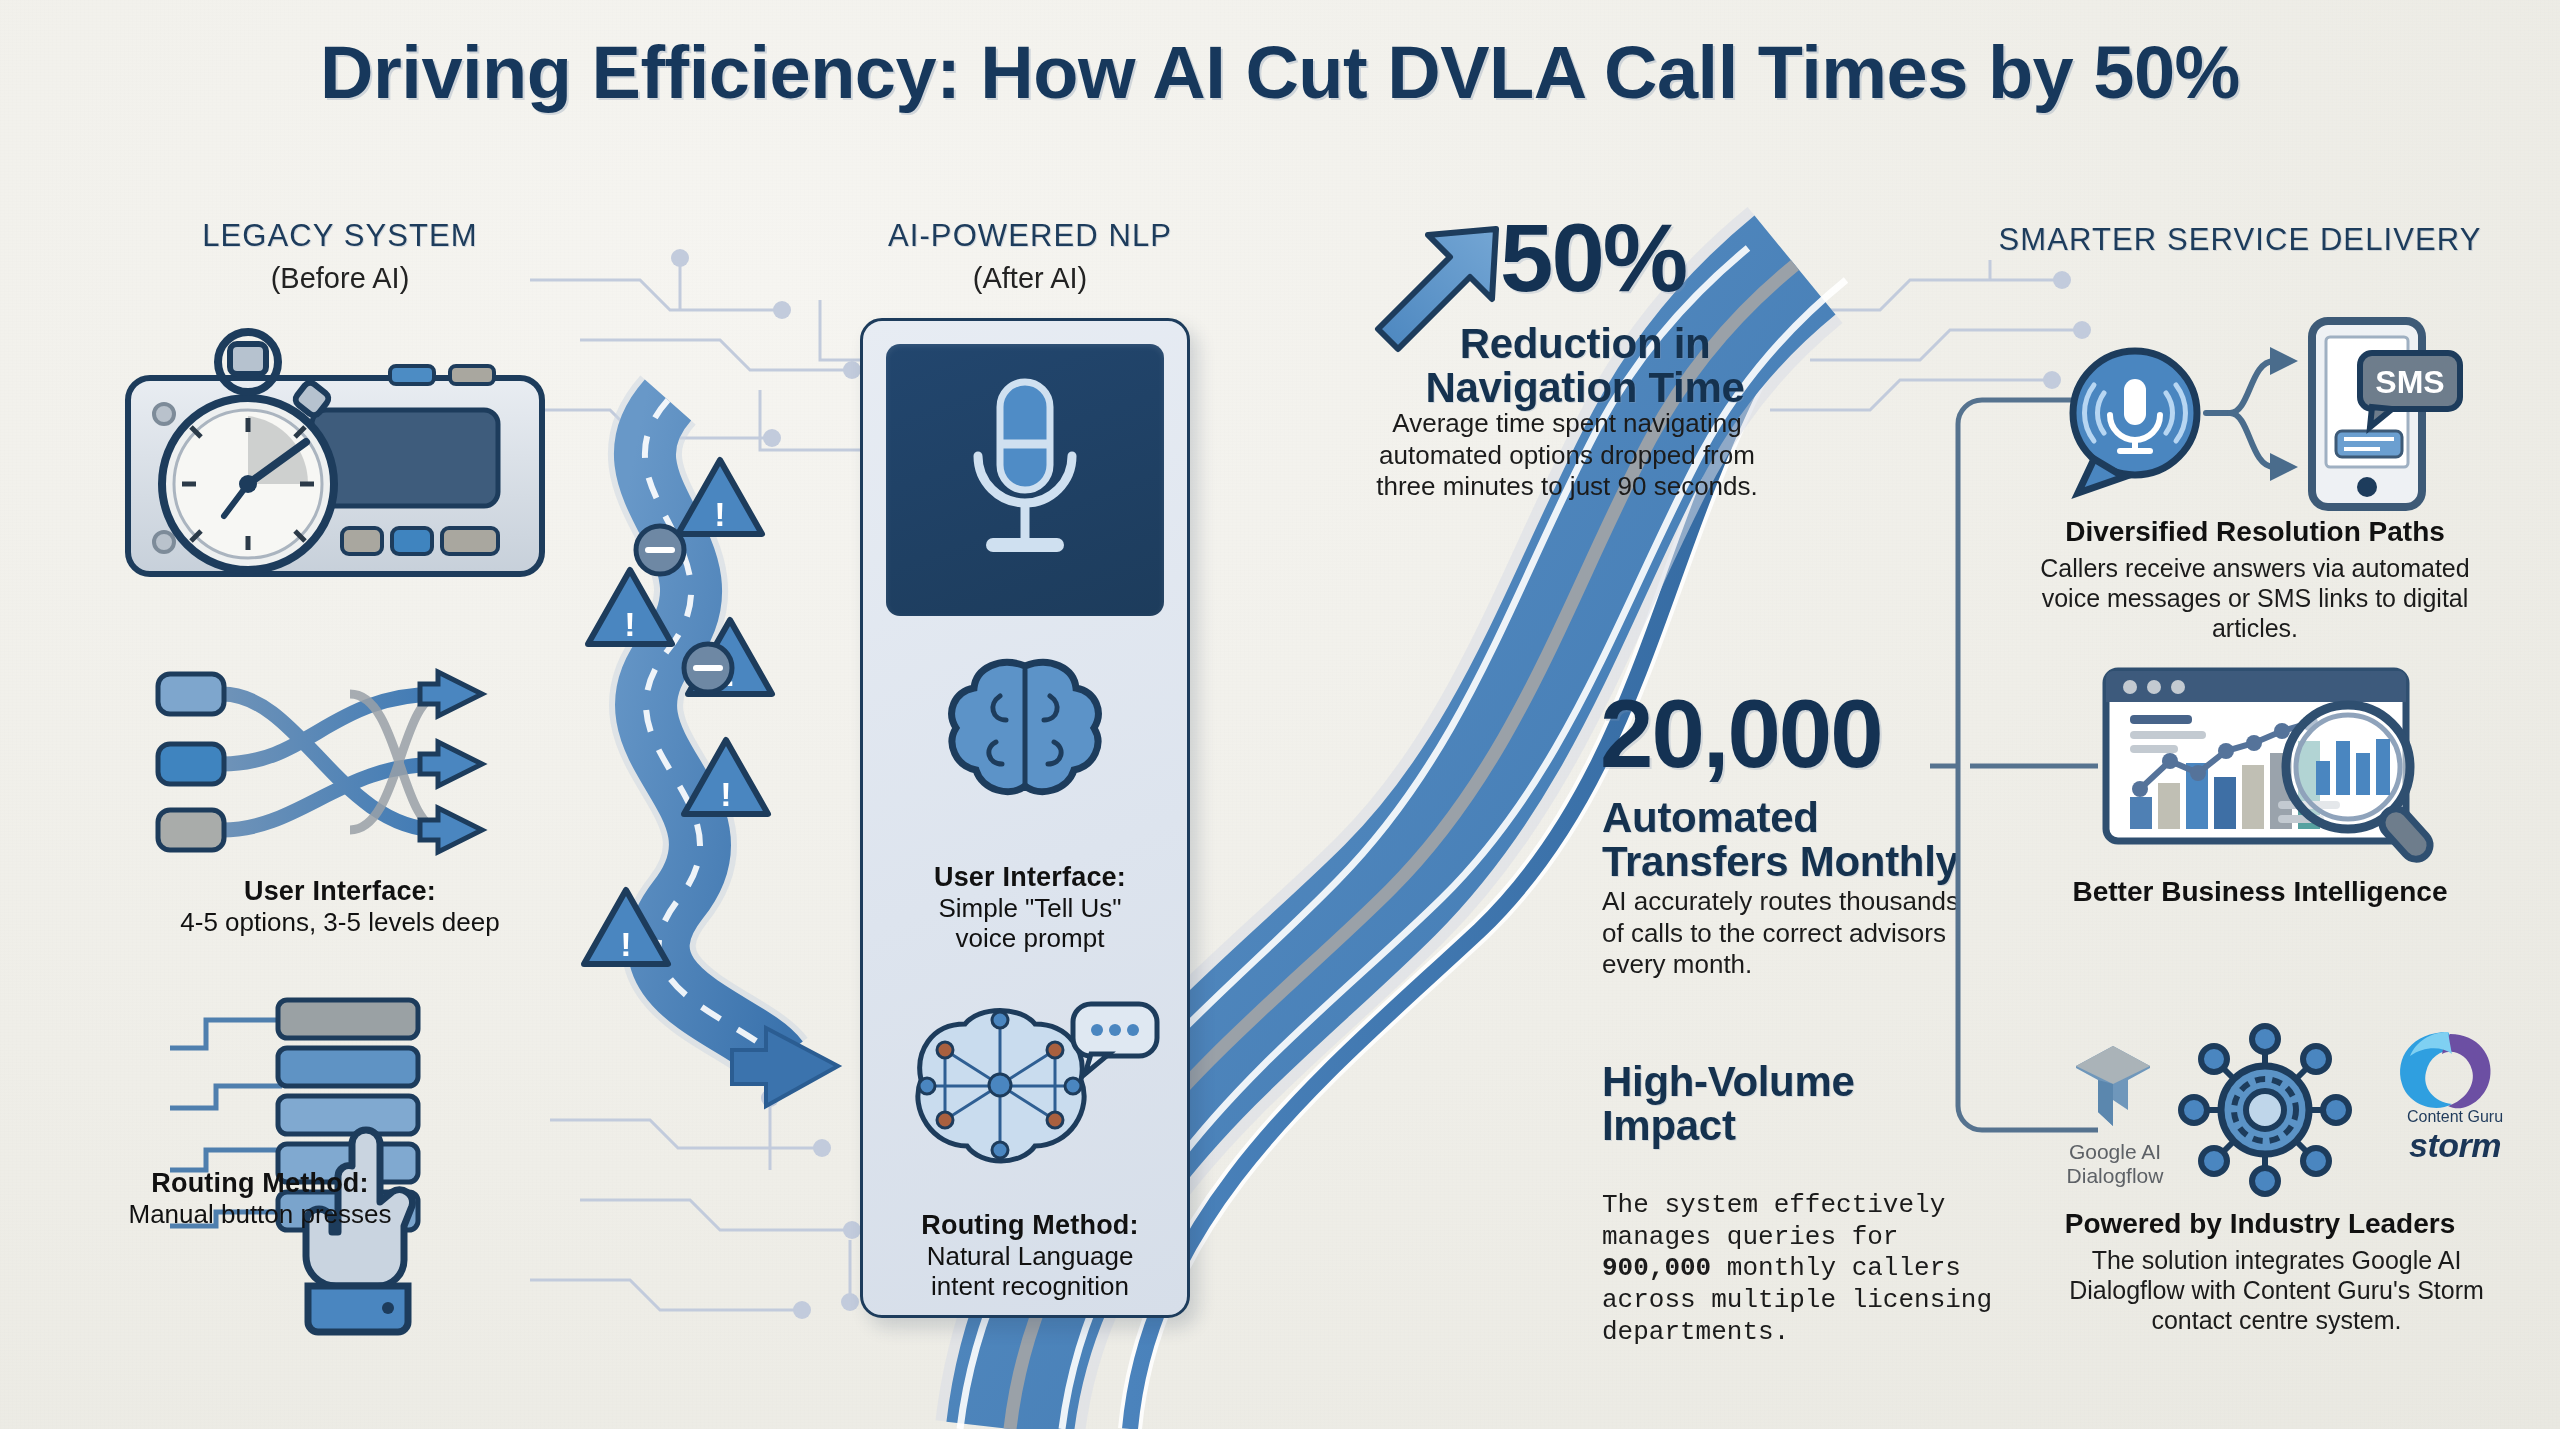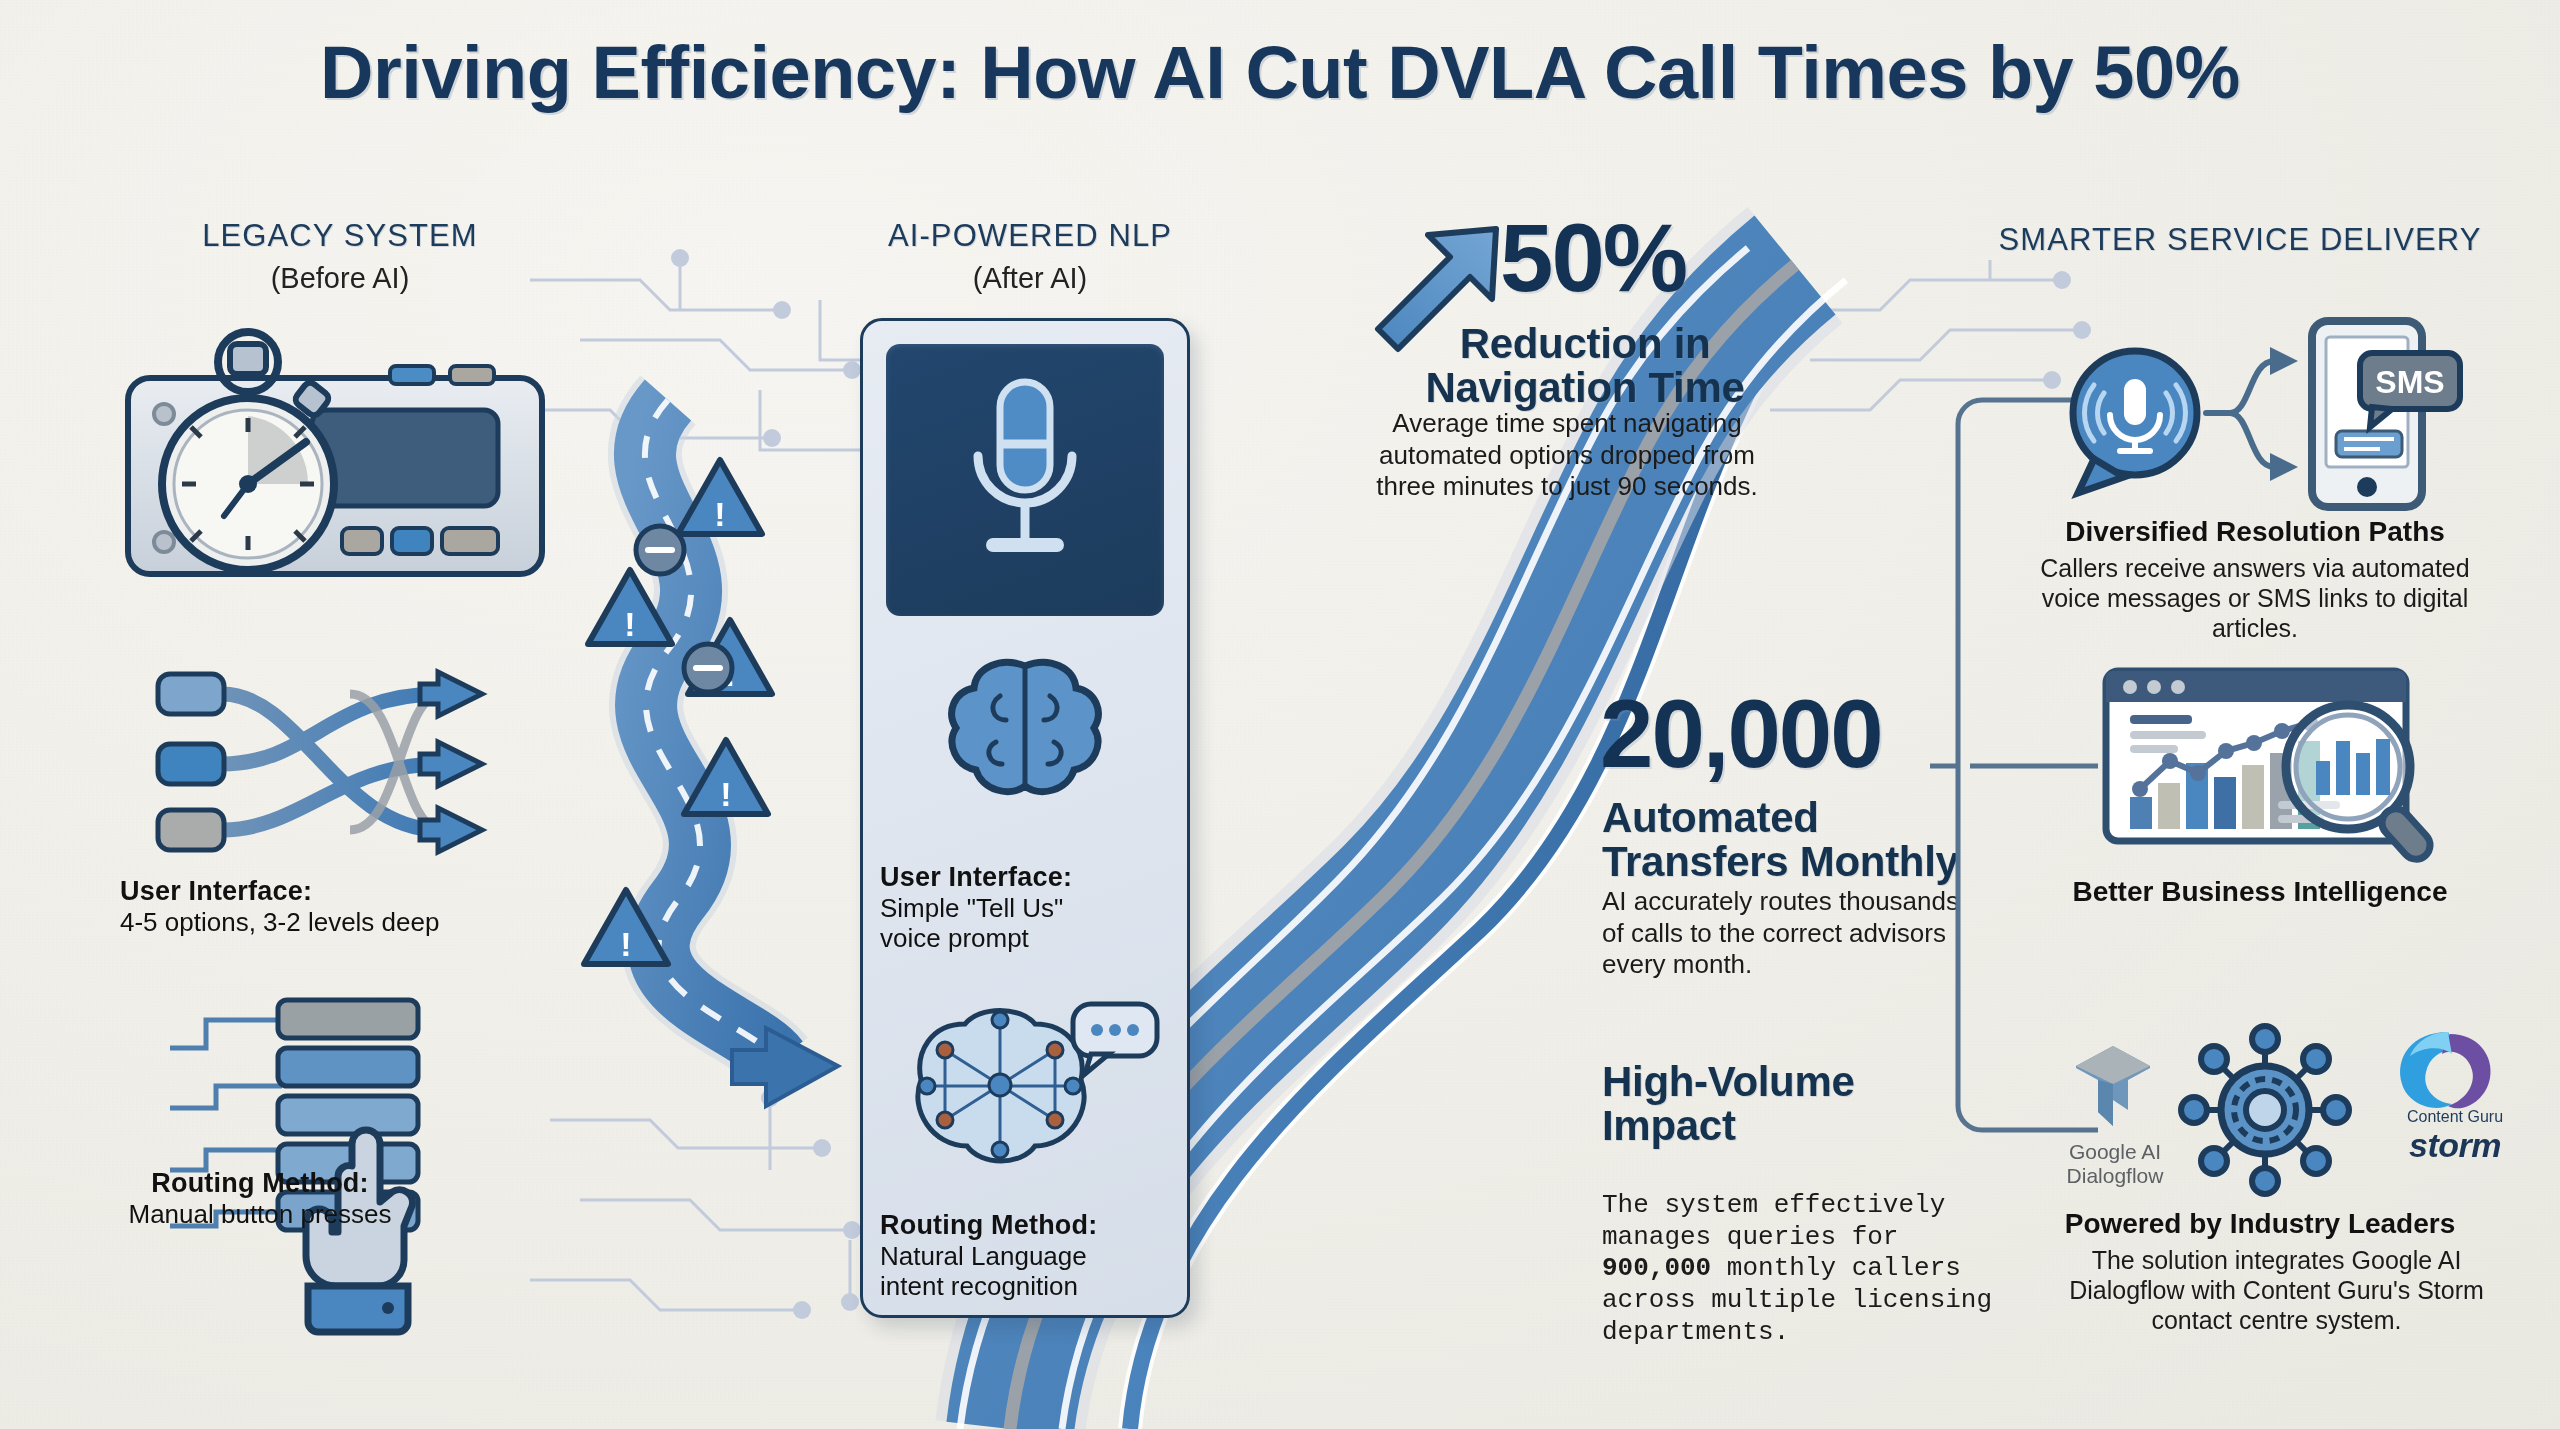--- a/index.html
+++ b/index.html
@@ -46,21 +46,21 @@
     text-shadow: 1px 1px 0 rgba(150,165,190,.35);
   }
   .col-sub {
     text-align: center;
     font-size: 29px;
     color: #222;
     margin-top: 8px;
   }
 
   
-  .cap { text-align: left; color: #111; }
+  .cap { text-align: center; color: #111; }
   .cap b { display: block; font-size: 27px; font-weight: bold; letter-spacing: .2px;}
   .cap span { display: block; font-size: 26px; line-height: 1.17; }
 
   
   #ai-card {
     left: 860px; top: 318px; width: 330px; height: 1000px;
     background: linear-gradient(160deg,#e7ecf3 0%, #dde4ee 55%, #d6dee9 100%);
     border: 3px solid #1d3c5c;
     border-radius: 22px;
     box-shadow: 8px 10px 18px rgba(40,60,90,.18);
@@ -251,21 +251,21 @@
     </g>
     <g fill="#4a86c0" stroke="#1d3c5c" stroke-width="5">
       <path d="M288 12 l44 22 -44 22 v-12 h-18 v-20 h18 z"></path>
       <path d="M288 82 l44 22 -44 22 v-12 h-18 v-20 h18 z"></path>
       <path d="M288 148 l44 22 -44 22 v-12 h-18 v-20 h18 z"></path>
     </g>
   </svg>
 
   <div class="abs cap" style="left:120px; top:876px; width:440px;">
     <b>User Interface:</b>
-    <span>4-5 options, 3-2 levels deep</span>
+    <span>4-5 options, 3-5 levels deep</span>
   </div>
 
   <svg class="abs" style="left:160px; top:990px; width:340px; height:370px;" viewBox="0 0 340 370">
     <g fill="none" stroke="#4f7fae" stroke-width="5">
       <path d="M10 58 H46 V30 H122"></path>
       <path d="M10 118 H56 V96 H122"></path>
       <path d="M10 180 H46 V160 H122"></path>
       <path d="M10 236 H56 V222 H122"></path>
     </g>
     <g stroke="#1d3c5c" stroke-width="5">

